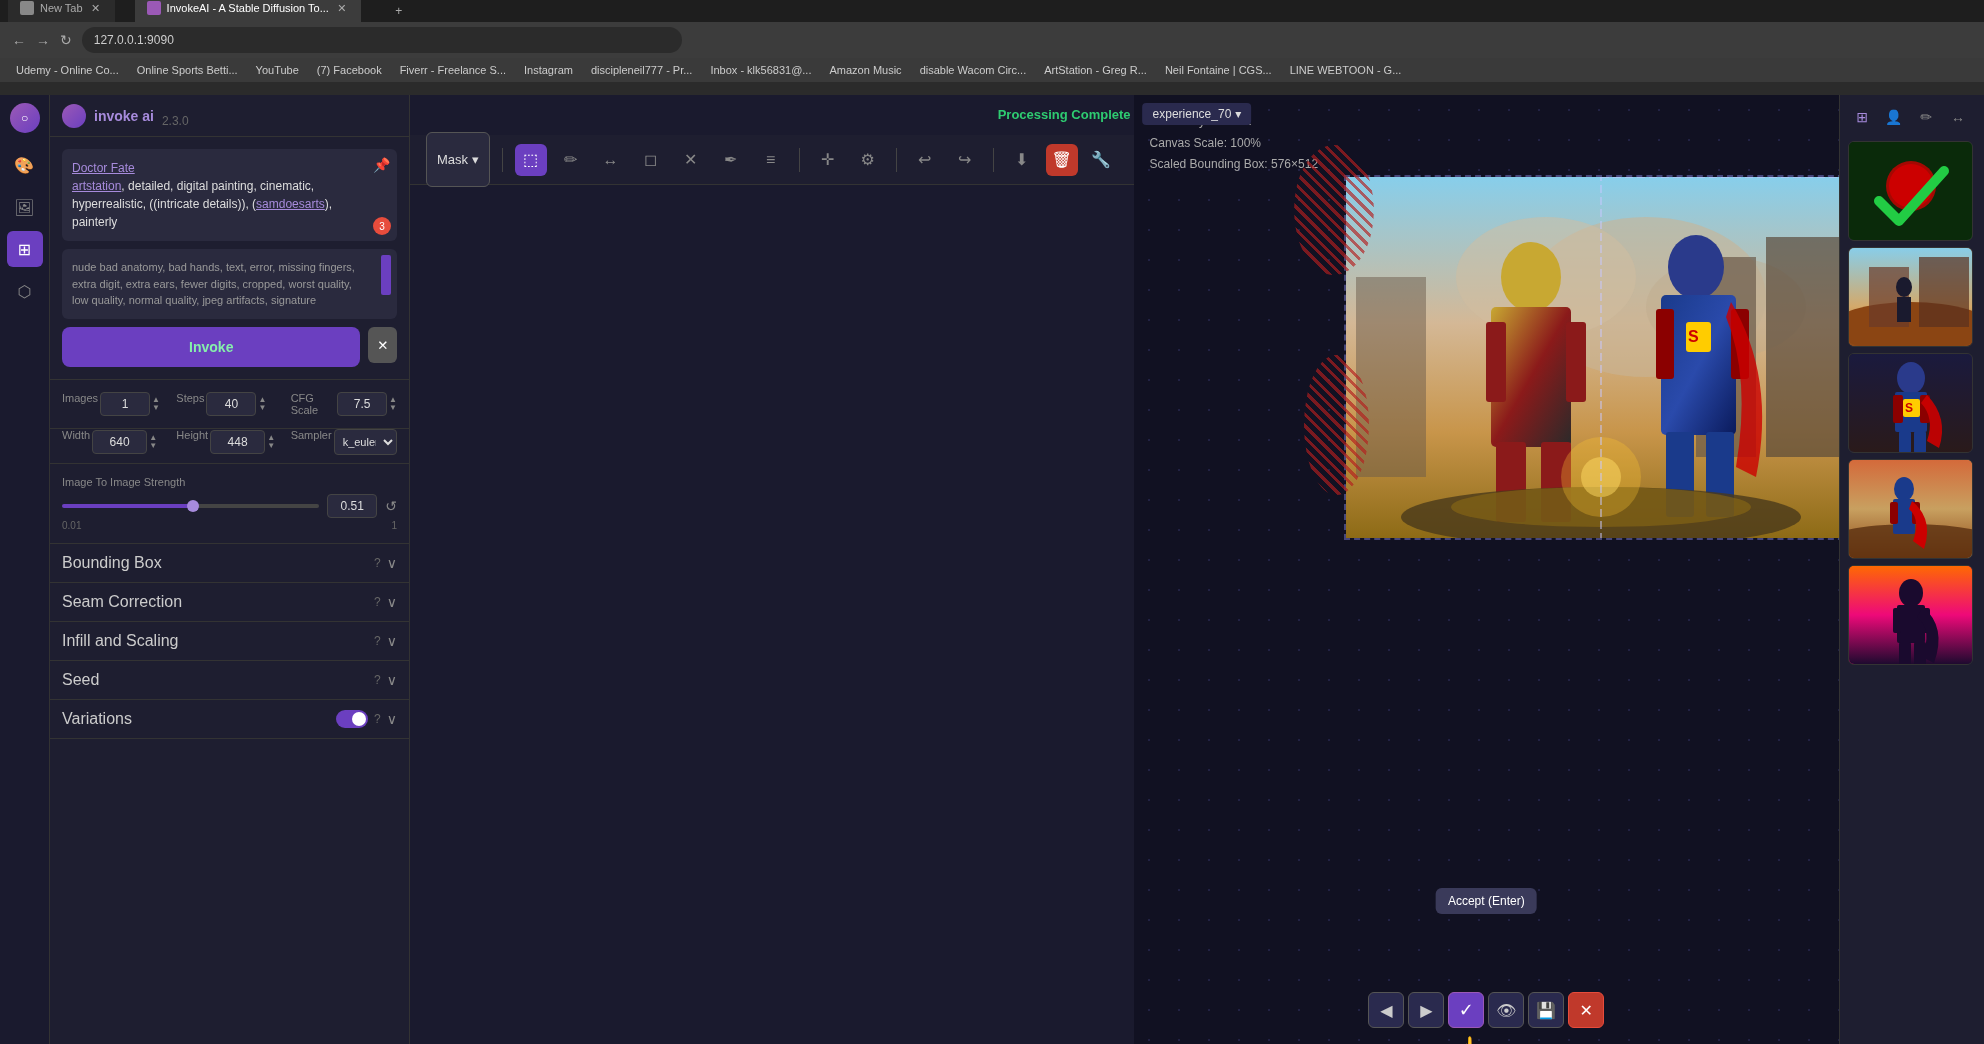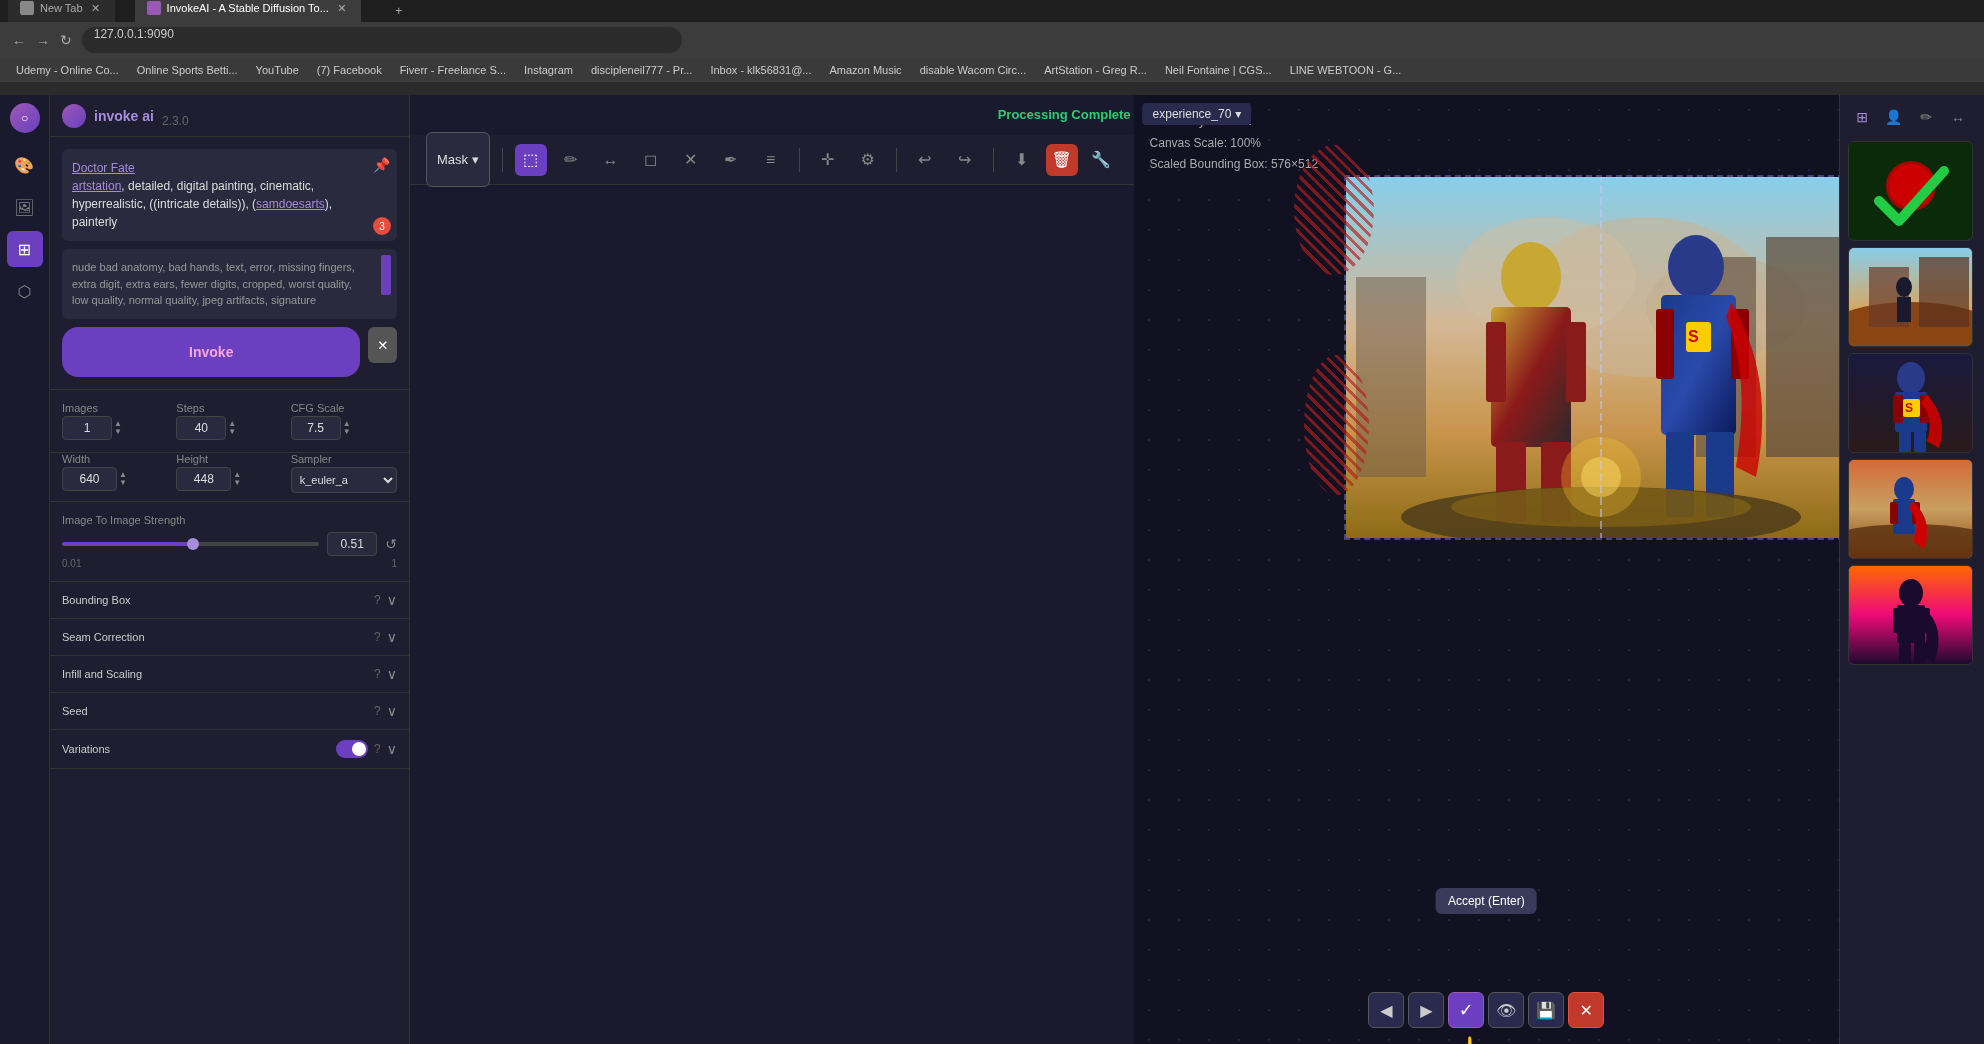--- a/index.html
+++ b/index.html
@@ -9,21 +9,21 @@
     .browser-chrome { background: #2b2b2b; height: 95px; }
     .browser-tabs { background: #1e1e1e; height: 22px; display: flex; align-items: flex-end; padding: 0 8px; gap: 20px; }
     .tab { display: flex; align-items: center; height: 28px; padding: 0 12px; border-radius: 6px 6px 0 0; font-size: 11px; gap: 6px; }
     .tab.inactive { background: #2b2b2b; color: #aaa; }
     .tab.active { background: #3c3c3c; color: #fff; }
     .tab-favicon { width: 14px; height: 14px; background: #888; border-radius: 2px; flex-shrink: 0; }
     .tab-close { width: 14px; height: 14px; display: flex; align-items: center; justify-content: center; border-radius: 50%; cursor: pointer; color: #aaa; }
     .new-tab-btn { width: 28px; height: 28px; display: flex; align-items: center; justify-content: center; color: #aaa; cursor: pointer; border-radius: 4px; margin-left: 4px; align-self: center; }
     .browser-addressbar { background: #3c3c3c; height: 36px; display: flex; align-items: center; padding: 0 12px; gap: 10px; }
     .nav-btn { color: #aaa; cursor: pointer; font-size: 14px; }
-    .address-box { flex: 1; max-width: 600px; background: #2b2b2b; border-radius: 16px; height: 26px; display: flex; padding: 0 12px; color: #ccc; font-size: 12px; }
+    .address-box { flex: 1; max-width: 600px; background: #2b2b2b; border-radius: 16px; height: 26px; display: flex; align-items: center; padding: 0 12px; color: #ccc; font-size: 12px; }
     .browser-bookmarks { background: #3a3a3a; height: 24px; display: flex; align-items: center; padding: 0 8px; gap: 2px; overflow: hidden; }
     .bookmark-item { padding: 2px 8px; color: #ccc; font-size: 11px; cursor: pointer; white-space: nowrap; border-radius: 3px; }
 
     
     .app-container { display: flex; height: calc(1044px - 95px); }
 
     
     .icon-sidebar { width: 50px; background: #1a1a2e; display: flex; flex-direction: column; align-items: center; padding: 8px 0; gap: 6px; border-right: 1px solid #333; }
     .icon-btn { width: 36px; height: 36px; display: flex; align-items: center; justify-content: center; border-radius: 6px; cursor: pointer; color: #888; font-size: 16px; }
     .icon-btn.active { background: #6b3fc0; color: #fff; }
@@ -36,46 +36,46 @@
     .app-title { color: #a78bdc; font-size: 14px; font-weight: 600; }
     .app-version { color: #666; font-size: 12px; margin-top: 11px; }
 
     .prompt-section { padding: 12px; border-bottom: 1px solid #333; }
     .prompt-box { background: #2a2a3e; border-radius: 6px; padding: 10px; position: relative; min-height: 80px; font-size: 12px; color: #ddd; line-height: 1.5; }
     .prompt-pin { position: absolute; top: 6px; right: 6px; color: #666; cursor: pointer; font-size: 14px; }
     .prompt-counter { position: absolute; bottom: 6px; right: 6px; background: #e74c3c; color: white; border-radius: 50%; width: 18px; height: 18px; font-size: 10px; display: flex; align-items: center; justify-content: center; }
 
     .negative-prompt-box { background: #2a2a3e; border-radius: 6px; padding: 10px; position: relative; min-height: 70px; font-size: 11px; color: #aaa; line-height: 1.5; margin-top: 8px; }
 
-    .invoke-btn { width: 100%; background: #6b3fc0; color: #f9a8d4; border: none; border-radius: 16px; height: 50px; cursor: pointer; font-size: 14px; font-weight: 600; }
+    .invoke-btn { width: 100%; background: #6b3fc0; color: #86efac; border: none; border-radius: 8px; height: 40px; cursor: pointer; font-size: 14px; font-weight: 600; }
     .invoke-cancel { background: #555; color: white; border: none; border-radius: 6px; width: 32px; height: 36px; cursor: pointer; }
     .invoke-row { display: flex; gap: 8px; margin-top: 8px; }
 
     .params-grid { display: grid; grid-template-columns: 1fr 1fr 1fr; gap: 8px; padding: 12px; border-bottom: 1px solid #333; }
-    .param-group { display: flex; flex-direction: column; gap: 2px; }
+    .param-group { display: flex; flex-direction: row; gap: 2px; }
     .param-label { color: #888; font-size: 11px; }
     .param-input-row { display: flex; align-items: center; gap: 2px; }
     .param-input { background: #2a2a3e; border: 1px solid #444; border-radius: 4px; color: #ddd; width: 50px; height: 24px; padding: 0 4px; text-align: center; font-size: 12px; }
     .param-spinner { display: flex; flex-direction: column; cursor: pointer; }
     .param-spinner span { font-size: 8px; color: #888; line-height: 1; }
 
     .dims-sampler-row { display: grid; grid-template-columns: 1fr 1fr 1fr; gap: 8px; padding: 0 12px 8px; border-bottom: 1px solid #333; }
     .select-field { background: #2a2a3e; border: 1px solid #444; border-radius: 4px; color: #ddd; height: 26px; padding: 0 4px; font-size: 11px; width: 100%; }
 
     .img2img-section { padding: 12px; border-bottom: 1px solid #333; }
     .section-label { color: #888; font-size: 11px; margin-bottom: 6px; }
     .slider-row { display: flex; align-items: center; gap: 8px; }
     .slider { flex: 1; height: 4px; -webkit-appearance: none; background: linear-gradient(to right, #6b3fc0 0%, #6b3fc0 51%, #444 51%); border-radius: 2px; }
     .slider::-webkit-slider-thumb { -webkit-appearance: none; width: 12px; height: 12px; border-radius: 50%; background: #a78bdc; cursor: pointer; }
     .slider-value { background: #2a2a3e; border: 1px solid #444; border-radius: 4px; color: #ddd; width: 50px; height: 24px; padding: 0 4px; text-align: center; font-size: 12px; }
     .slider-range { display: flex; justify-content: space-between; font-size: 10px; color: #666; margin-top: 2px; }
 
     .accordion-section { border-bottom: 1px solid #333; }
     .accordion-header { display: flex; align-items: center; padding: 10px 12px; cursor: pointer; gap: 6px; }
-    .accordion-title { flex: 1; color: #ccc; font-size: 11px; }
+    .accordion-title { flex: 1; color: #ccc; font-size: 16px; }
     .accordion-help { color: #666; font-size: 12px; cursor: pointer; }
     .accordion-toggle { color: #888; font-size: 14px; }
     .toggle-switch { width: 32px; height: 18px; background: #6b3fc0; border-radius: 9px; position: relative; cursor: pointer; }
     .toggle-switch::after { content: ''; position: absolute; width: 14px; height: 14px; background: white; border-radius: 50%; top: 2px; right: 2px; }
 
     
     .main-area { flex: 1; background: #1a1a2e; display: flex; flex-direction: row; position: relative; }
 
     .canvas-toolbar { background: #1e1e30; height: 50px; display: flex; align-items: center; padding: 0 16px; gap: 8px; border-bottom: 1px solid #333; justify-content: center; }
     .toolbar-divider { width: 1px; height: 24px; background: #444; margin: 0 4px; }

